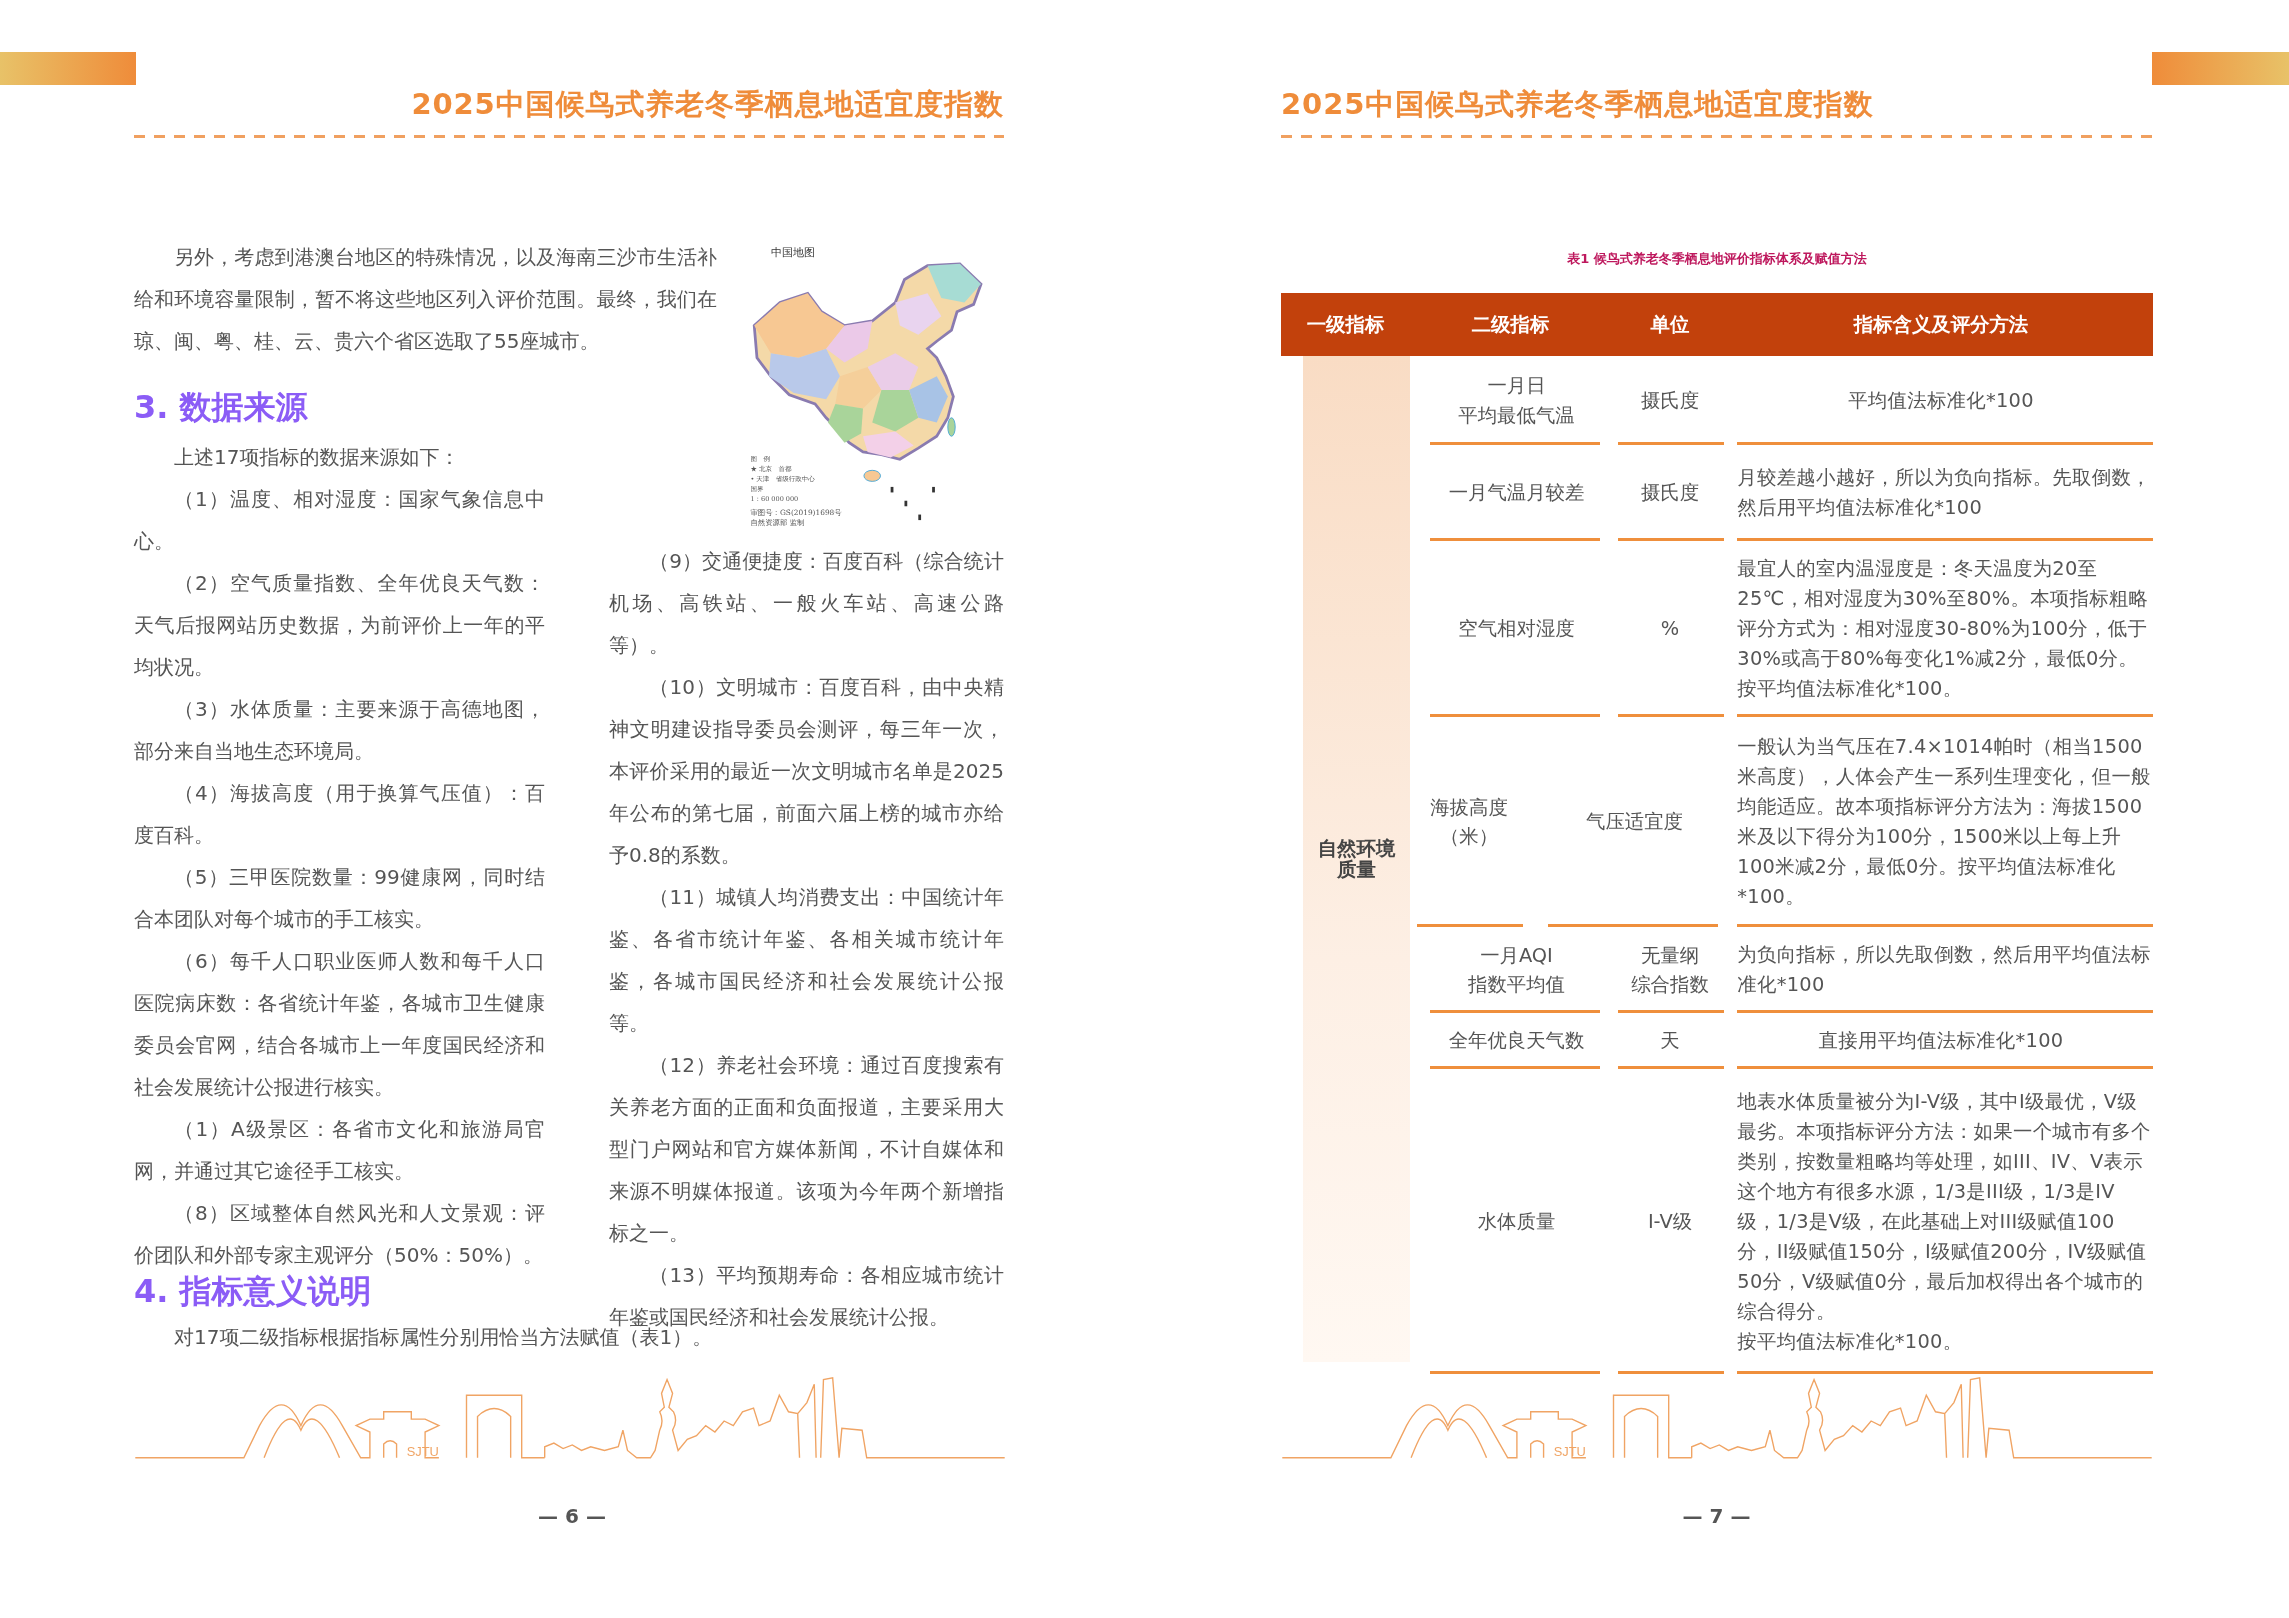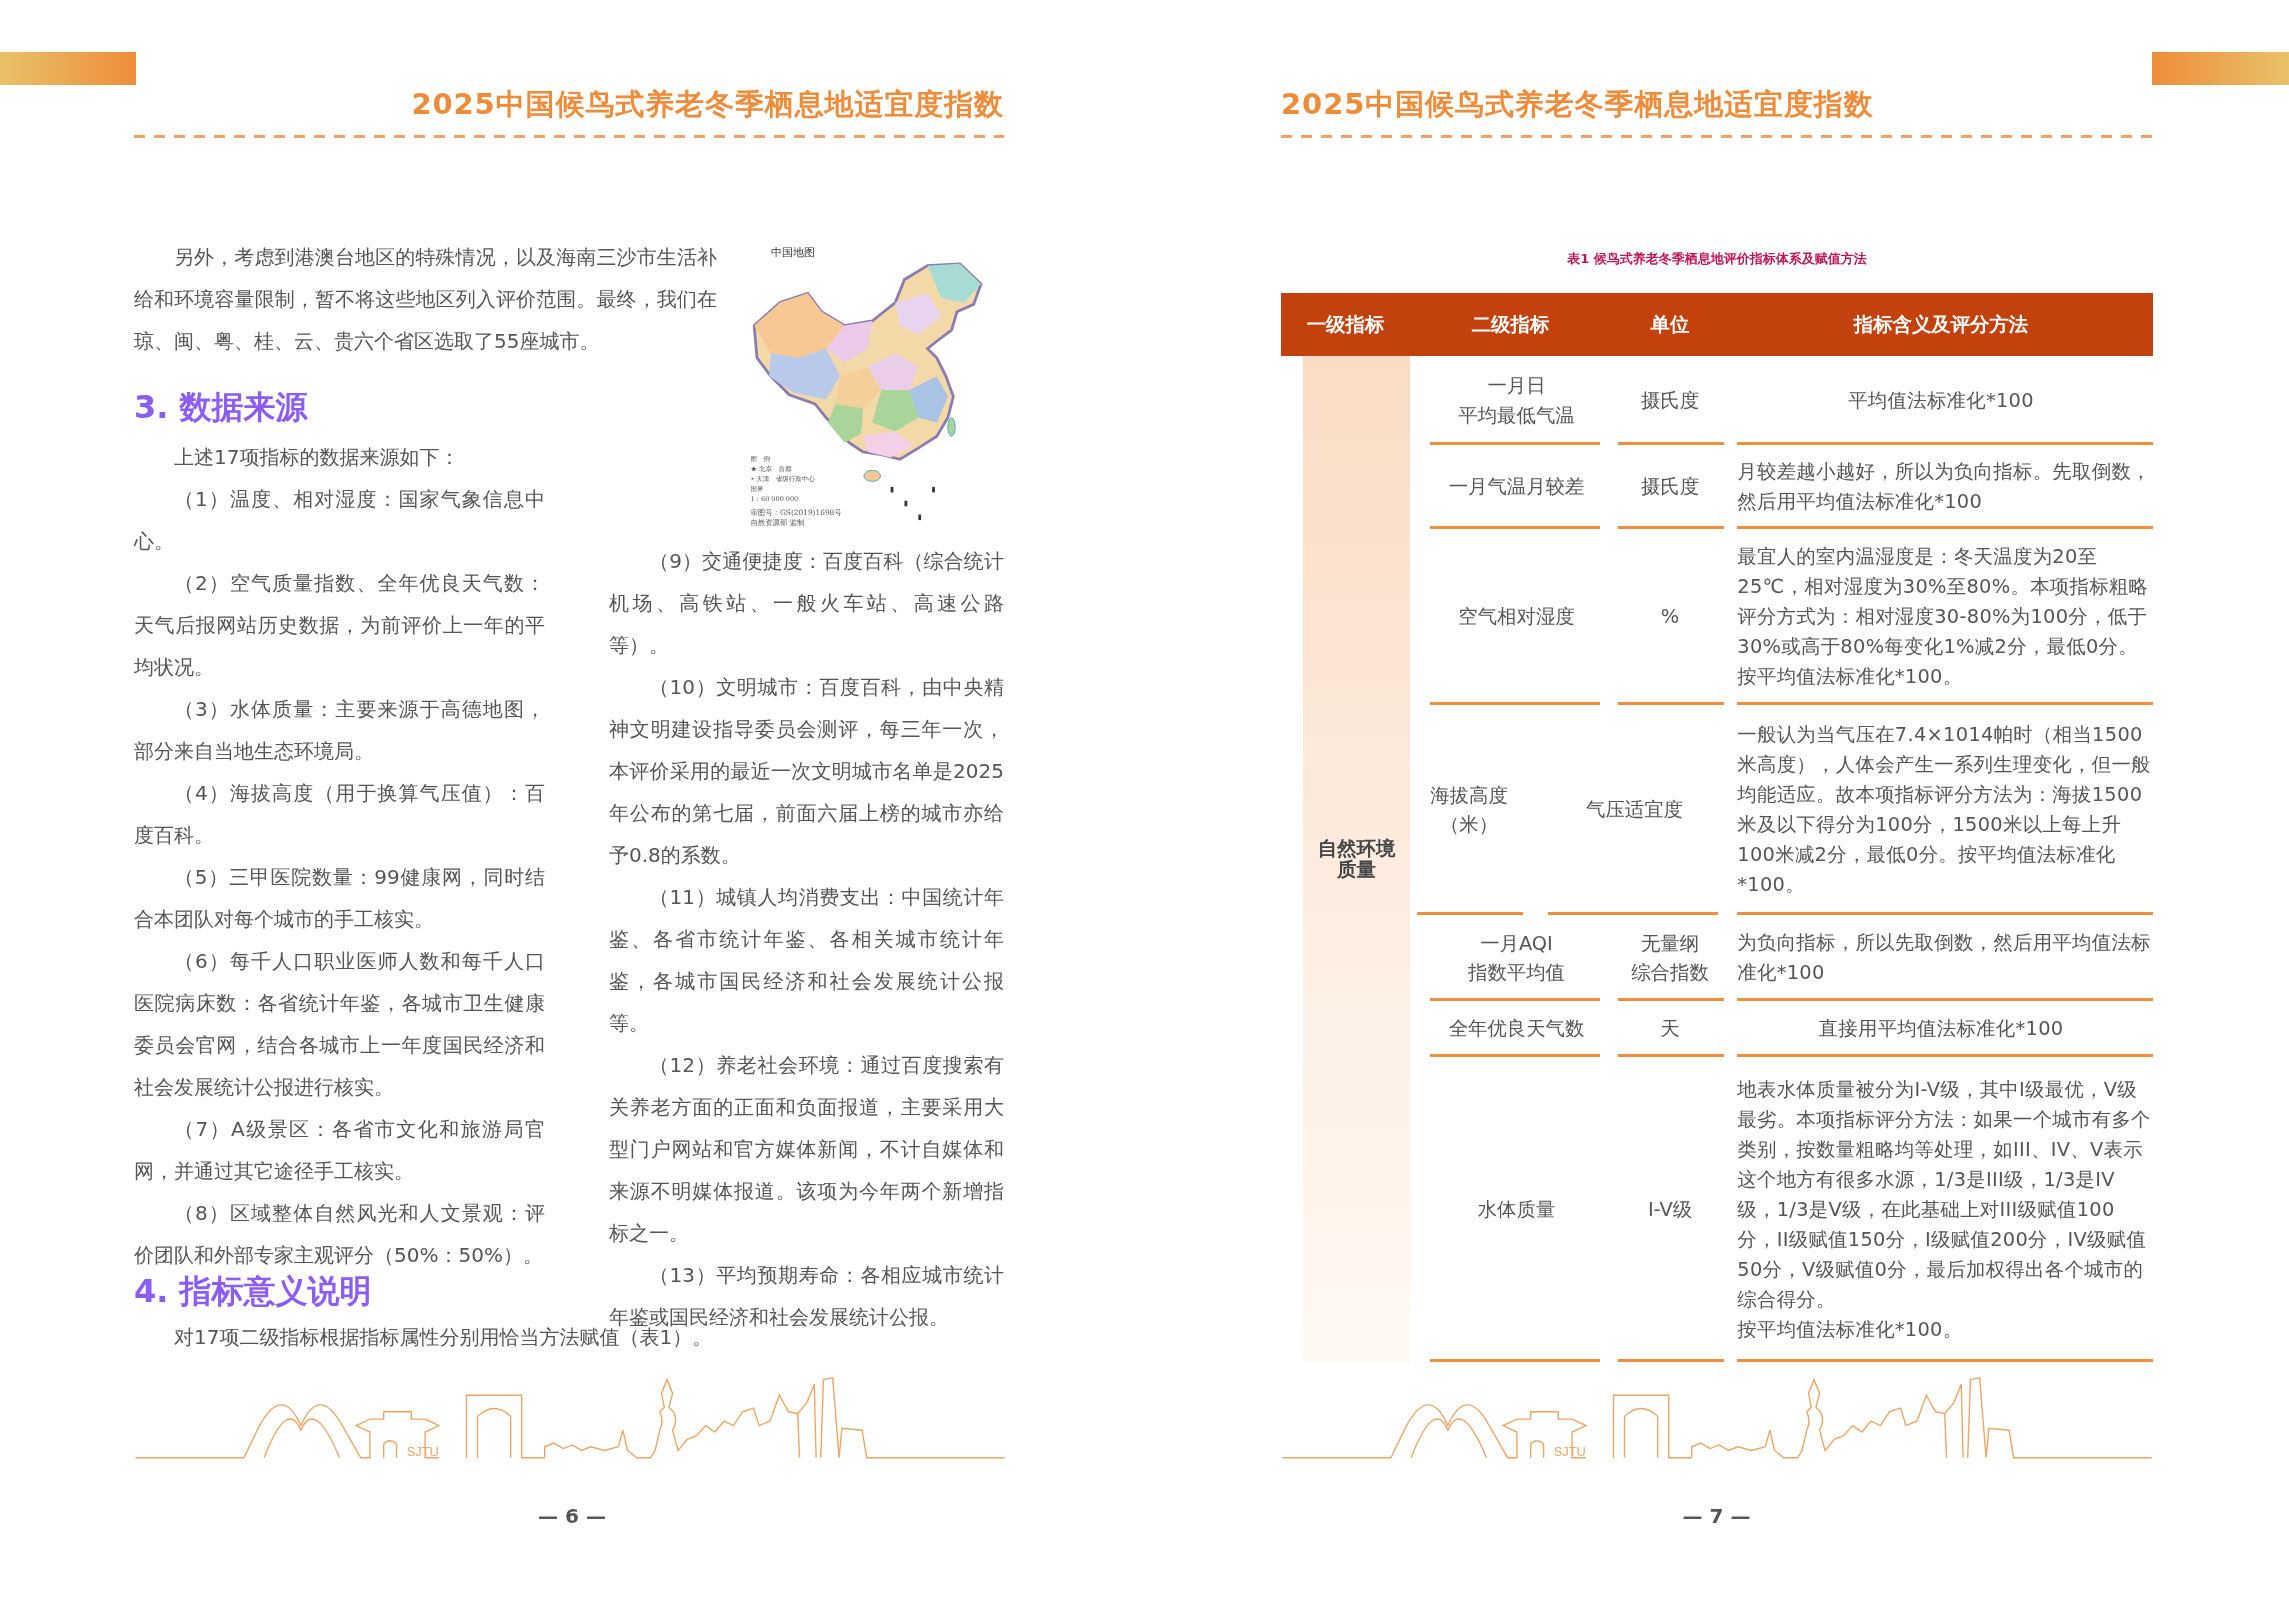--- a/index.html
+++ b/index.html
@@ -122,21 +122,21 @@
 
   <div class="col" style="left:134px; top:386px; width:411px;">
     <h2 class="h2" style="margin-bottom:5.5px;">3. 数据来源</h2>
     <p class="para indent">上述17项指标的数据来源如下：</p>
     <p class="para indent">（1）温度、相对湿度：国家气象信息中心。</p>
     <p class="para indent">（2）空气质量指数、全年优良天气数：天气后报网站历史数据，为前评价上一年的平均状况。</p>
     <p class="para indent">（3）水体质量：主要来源于高德地图，部分来自当地生态环境局。</p>
     <p class="para indent">（4）海拔高度（用于换算气压值）：百度百科。</p>
     <p class="para indent">（5）三甲医院数量：99健康网，同时结合本团队对每个城市的手工核实。</p>
     <p class="para indent">（6）每千人口职业医师人数和每千人口医院病床数：各省统计年鉴，各城市卫生健康委员会官网，结合各城市上一年度国民经济和社会发展统计公报进行核实。</p>
-    <p class="para indent">（7）A级景区：各省市文化和旅游局官网，并通过其它途径手工核实。</p>
+    <p class="para indent">（1）A级景区：各省市文化和旅游局官网，并通过其它途径手工核实。</p>
     <p class="para indent">（8）区域整体自然风光和人文景观：评价团队和外部专家主观评分（50%：50%）。</p>
   </div>
 
   <div class="col" style="left:609px; top:540px; width:395px;">
     <p class="para indent">（9）交通便捷度：百度百科（综合统计机场、高铁站、一般火车站、高速公路等）。</p>
     <p class="para indent">（10）文明城市：百度百科，由中央精神文明建设指导委员会测评，每三年一次，本评价采用的最近一次文明城市名单是2025年公布的第七届，前面六届上榜的城市亦给予0.8的系数。</p>
     <p class="para indent">（11）城镇人均消费支出：中国统计年鉴、各省市统计年鉴、各相关城市统计年鉴，各城市国民经济和社会发展统计公报等。</p>
     <p class="para indent">（12）养老社会环境：通过百度搜索有关养老方面的正面和负面报道，主要采用大型门户网站和官方媒体新闻，不计自媒体和来源不明媒体报道。该项为今年两个新增指标之一。</p>
     <p class="para indent">（13）平均预期寿命：各相应城市统计年鉴或国民经济和社会发展统计公报。</p>
   </div>
@@ -177,21 +177,21 @@
     <div class="tbl-body">
       <div class="lvl1" style="white-space:pre-line;">自然环境
 质量</div>
       <div class="rows">
         <div class="row" style="height:89px;">
           <div class="cell k2" style="white-space:pre-line;">一月日
 平均最低气温</div>
           <div class="cell k3">摄氏度</div>
           <div class="cell desc center">平均值法标准化*100</div>
         </div>
-        <div class="row" style="height:84px;">
+        <div class="row" style="height:96px;">
           <div class="cell k2">一月气温月较差</div>
           <div class="cell k3">摄氏度</div>
           <div class="cell desc">月较差越小越好，所以为负向指标。先取倒数，然后用平均值法标准化*100</div>
         </div>
         <div class="row" style="height:176px;">
           <div class="cell k2">空气相对湿度</div>
           <div class="cell k3">%</div>
           <div class="cell desc">最宜人的室内温湿度是：冬天温度为20至25℃，相对湿度为30%至80%。本项指标粗略评分方式为：相对湿度30-80%为100分，低于30%或高于80%每变化1%减2分，最低0分。按平均值法标准化*100。</div>
         </div>
         <div class="row" style="height:210px;">

